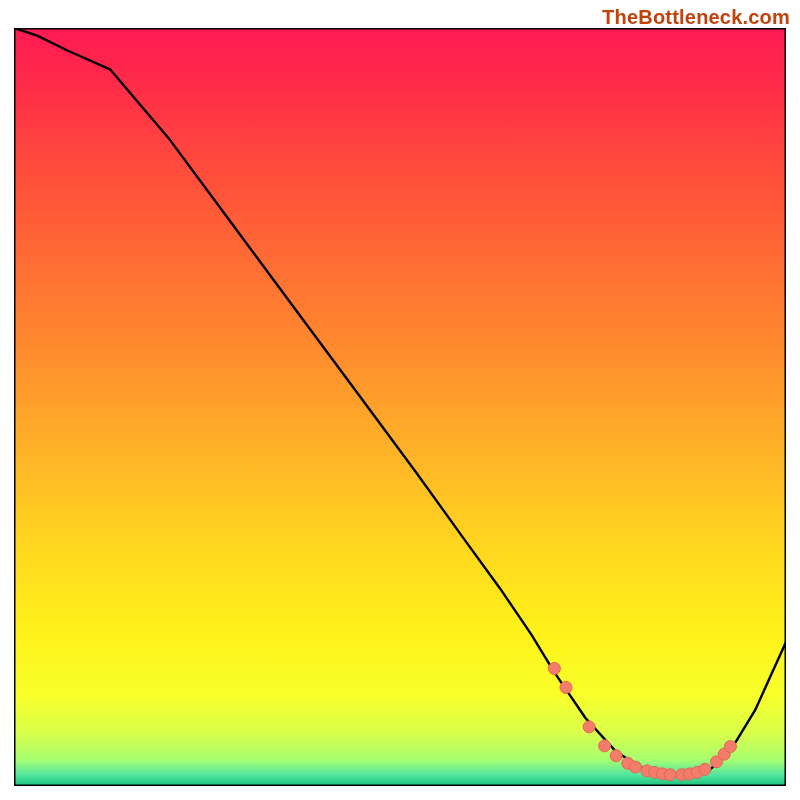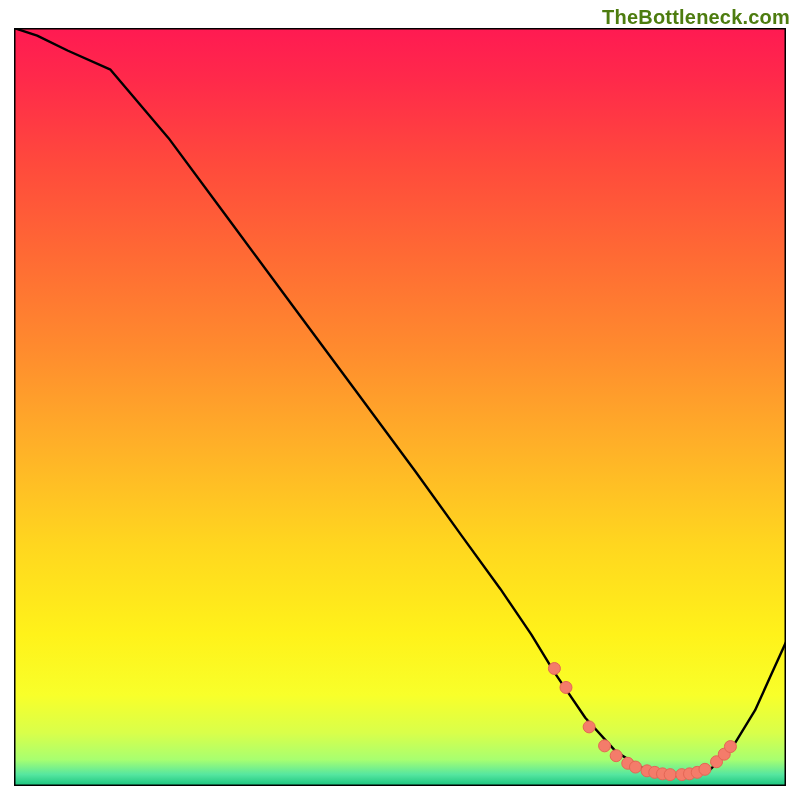--- a/index.html
+++ b/index.html
@@ -15,21 +15,21 @@
     position: relative;
     width: 800px;
     height: 800px;
   }
   .watermark {
     position: absolute;
     top: 6px;
     right: 10px;
     font-size: 20px;
     font-weight: 600;
-    color: #4d7c0f;
+    color: #c2410c;
     letter-spacing: 0.2px;
     z-index: 10;
     user-select: none;
   }
   .plot-area {
     position: absolute;
     left: 14px;
     top: 28px;
     width: 772px;
     height: 758px;

